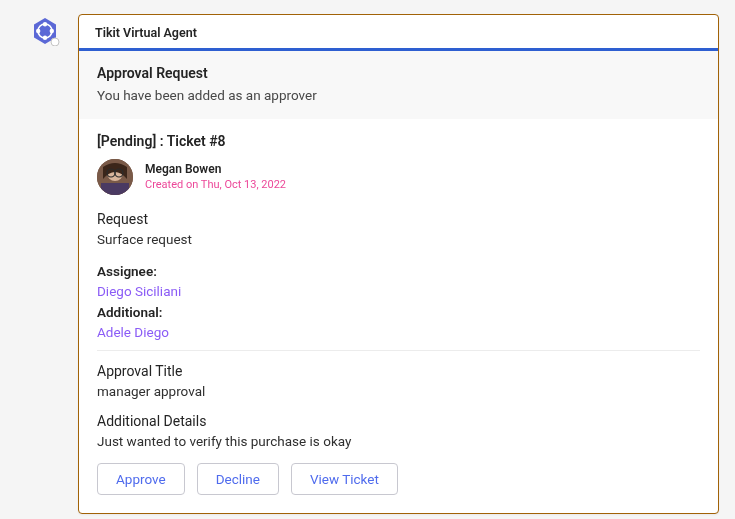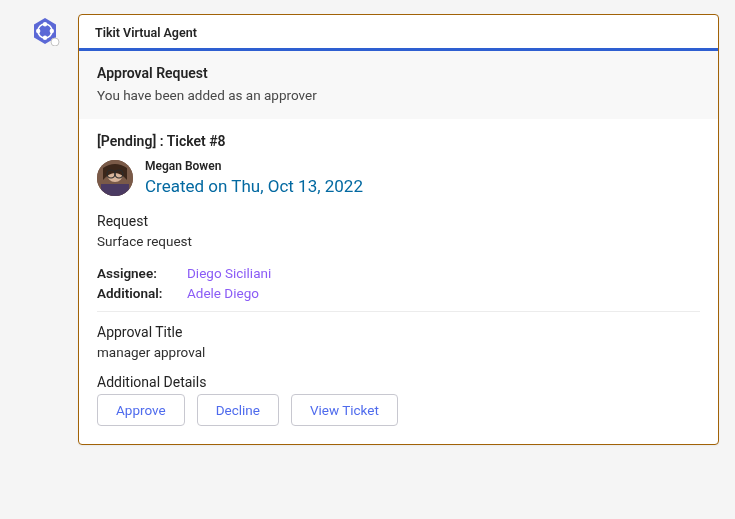--- a/index.html
+++ b/index.html
@@ -74,56 +74,57 @@
     flex: 0 0 auto;
     background: #6b4a3a;
   }
   .avatar svg { display: block; }
   .requester-meta .name {
     font-size: 12px;
     font-weight: 600;
     line-height: 1.3;
   }
   .requester-meta .created {
-    font-size: 17px;
-    color: #0369a1;
+    font-size: 11px;
+    color: #ec4899;
     line-height: 1.3;
   }
   .section-label {
     font-size: 14px;
     font-weight: 400;
     margin-bottom: 4px;
   }
   .section-text {
     font-size: 13.5px;
     color: #303030;
     margin-bottom: 14px;
   }
   .kv-row {
     display: flex;
     font-size: 13.5px;
     line-height: 1.5;
+    flex-direction: column;
   }
   .kv-row .k {
     font-weight: 600;
     width: 90px;
   }
   .kv-row .v {
     color: #8b5cf6;
   }
   .kv-block { margin-bottom: 8px; }
   .divider {
     border: none;
     border-top: 1px solid #ececec;
     margin: 8px 0 12px 0;
   }
   .btn-row {
     display: flex;
     gap: 12px;
-    margin-top: 4px;
+    margin-top: 14px;
   }
   .btn {
     font-family: inherit;
     font-size: 13.5px;
     background: #fff;
     color: #4f6bed;
     border: 1px solid #c8c8d0;
     border-radius: 4px;
     padding: 7px 18px;
     cursor: pointer;
@@ -188,20 +189,21 @@
           <span class="v">Adele Diego</span>
         </div>
       </div>
 
       <hr class="divider">
 
       <div class="section-label">Approval Title</div>
       <div class="section-text">manager approval</div>
 
       <div class="section-label">Additional Details</div>
+      <div class="section-text" style="margin-bottom:4px">Just wanted to verify this purchase is okay</div>
 
       <div class="btn-row">
         <button class="btn">Approve</button>
         <button class="btn">Decline</button>
         <button class="btn">View Ticket</button>
       </div>
     </div>
   </div>
 </div>
 

